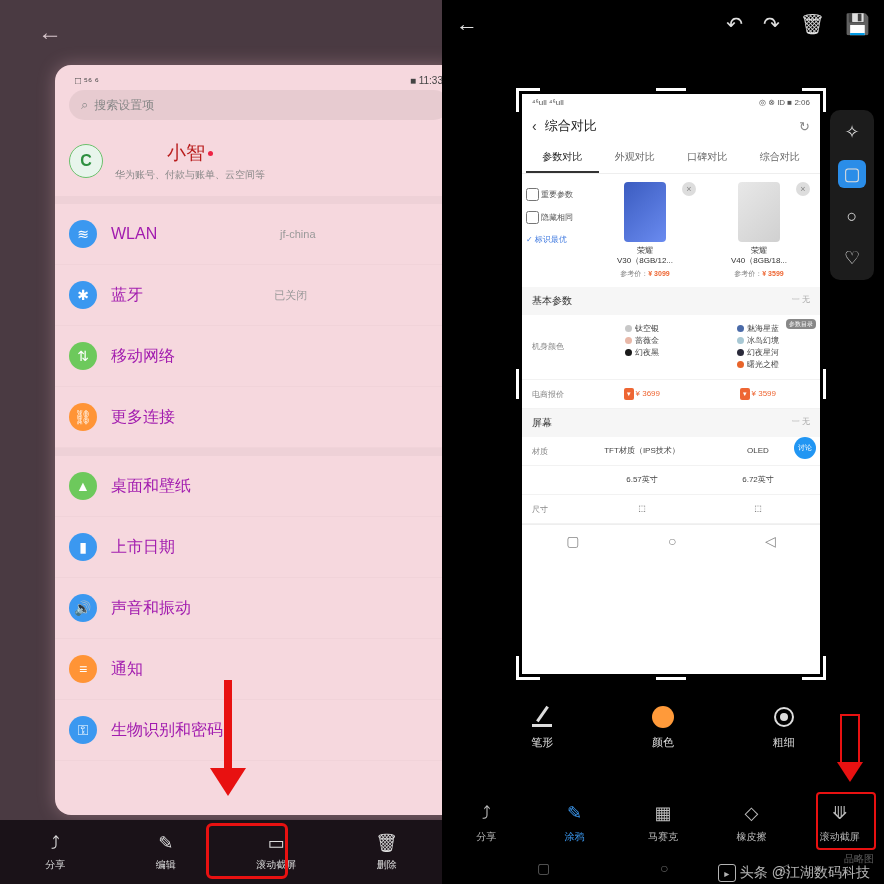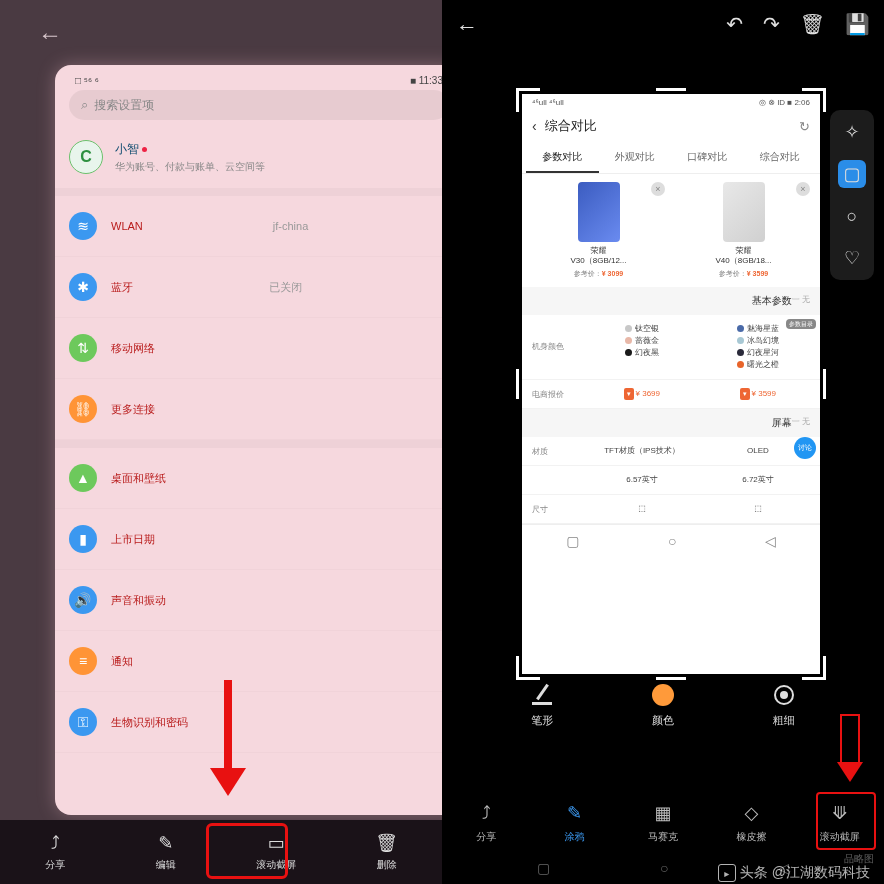--- a/index.html
+++ b/index.html
@@ -10,28 +10,28 @@
 
 
 .lp-back{position:absolute;top:18px;left:38px;color:#d8c6cc;font-size:24px;}
 .lp-screen{position:absolute;left:55px;top:65px;width:408px;height:750px;background:#f6d8de;border-radius:16px;box-shadow:0 0 18px rgba(255,200,210,.3);overflow:hidden;}
 .lp-status{display:flex;justify-content:space-between;padding:10px 20px 4px;font-size:10px;color:#444;}
 .lp-title{font-size:17px;font-weight:500;color:#222;padding:8px 20px 12px;}
 .lp-search{margin:0 14px 14px;height:30px;background:rgba(0,0,0,.06);border-radius:15px;display:flex;align-items:center;padding:0 12px;color:#888;font-size:12px;}
 .lp-search .q{margin-right:6px;font-size:13px;}
 .lp-profile{display:flex;align-items:center;padding:6px 14px 14px;}
 .lp-avatar{width:34px;height:34px;border-radius:50%;background:#e8f5ec;border:1px solid #6cc06c;margin-right:12px;display:flex;align-items:center;justify-content:center;color:#2e9040;font-size:16px;font-weight:bold;}
-.lp-pname{font-size:12px;color:#0c4a6e;}
+.lp-pname{font-size:19px;color:#b91c1c;text-align:center;}
 .lp-pname .dot{display:inline-block;width:5px;height:5px;background:#e24;border-radius:50%;margin-left:3px;vertical-align:middle;}
 .lp-psub{font-size:10px;color:#888;margin-top:2px;}
 .lp-car{color:#bbb;font-size:14px;margin-left:auto;}
 .lp-divider{height:8px;background:rgba(0,0,0,.03);}
 .lp-row{display:flex;align-items:center;padding:16px 14px;border-bottom:1px solid rgba(0,0,0,.02);}
 .lp-icon{width:28px;height:28px;border-radius:50%;margin-right:14px;display:flex;align-items:center;justify-content:center;color:#fff;font-size:14px;}
-.lp-label{font-size:11px;color:#b91c1c;}
+.lp-label{font-size:16px;color:#a21caf;}
 .lp-value{font-size:11px;color:#999;margin-left:auto;margin-right:6px;}
 .ic-wifi{background:#3b98f0;}
 .ic-bt{background:#3b98f0;}
 .ic-net{background:#6dc95c;}
 .ic-more{background:#ff9436;}
 .ic-wall{background:#6dc95c;}
 .ic-disp{background:#3b98f0;}
 .ic-sound{background:#3b98f0;}
 .ic-notif{background:#ff9436;}
 .ic-bio{background:#3b98f0;}
@@ -75,31 +75,31 @@
 .rp-opts label{display:flex;align-items:center;gap:2px;}
 .rp-opts .tag{color:#427be0;}
 .rp-prod{flex:1;text-align:center;position:relative;}
 .rp-prod .x{position:absolute;top:0;right:6px;width:14px;height:14px;border-radius:50%;background:#ddd;color:#888;font-size:9px;line-height:14px;}
 .rp-phone{width:42px;height:60px;margin:0 auto 4px;border-radius:4px;}
 .ph1{background:linear-gradient(135deg,#3b5cc0,#6a8bf0);}
 .ph2{background:linear-gradient(135deg,#e8e8e8,#d0d0d0);}
 .rp-pname{font-size:8px;color:#333;font-weight:500;line-height:1.3;}
 .rp-price{font-size:7px;color:#888;margin-top:2px;}
 .rp-price b{color:#e63;}
-.rp-sect{background:#f6f6f6;padding:7px 10px;font-size:10px;color:#333;display:flex;justify-content:flex-end;}
+.rp-sect{background:#f6f6f6;padding:7px 10px;font-size:10px;color:#333;display:flex;justify-content:space-between;}
 .rp-sect .lt{color:#aaa;font-size:8px;}
 .rp-row2{display:flex;border-bottom:1px solid #f2f2f2;padding:8px 4px;font-size:8px;}
 .rp-row2 .lbl{width:58px;color:#888;padding-left:6px;display:flex;align-items:center;}
 .rp-row2 .col{flex:1;text-align:center;color:#444;line-height:1.5;}
 .clr-dot{display:inline-block;width:7px;height:7px;border-radius:50%;margin-right:3px;vertical-align:middle;}
 .rp-quote{display:inline-block;background:#e63;color:#fff;font-size:7px;padding:1px 3px;border-radius:2px;margin-right:2px;}
 .rp-badge{position:absolute;right:4px;background:#888;color:#fff;font-size:6px;padding:2px 3px;border-radius:4px;line-height:1.1;}
 .rp-discuss{position:absolute;right:4px;width:22px;height:22px;border-radius:50%;background:#2196f3;color:#fff;font-size:7px;line-height:22px;text-align:center;}
 .rp-navbar{display:flex;justify-content:space-around;padding:8px 0;color:#888;font-size:14px;border-top:1px solid #eee;}
-.rp-tools1{position:absolute;bottom:146px;left:0;right:0;display:flex;justify-content:space-around;padding:10px 40px;}
+.rp-tools1{position:absolute;bottom:124px;left:0;right:0;display:flex;justify-content:space-around;padding:10px 40px;}
 .rp-t1{display:flex;flex-direction:column;align-items:center;gap:6px;color:#ddd;font-size:11px;}
 .rp-t1 .ico{width:24px;height:24px;display:flex;align-items:center;justify-content:center;}
 .pen-ico{width:20px;height:20px;border-bottom:3px solid #ddd;position:relative;}
 .pen-ico:before{content:"";position:absolute;width:3px;height:18px;background:#ddd;transform:rotate(35deg);left:9px;top:-2px;}
 .color-ico{width:22px;height:22px;border-radius:50%;background:#ff9a3a;}
 .thick-ico{width:20px;height:20px;border:2px solid #ddd;border-radius:50%;position:relative;}
 .thick-ico:after{content:"";position:absolute;width:8px;height:8px;background:#ddd;border-radius:50%;top:4px;left:4px;}
 .rp-tools2{position:absolute;bottom:40px;left:0;right:0;display:flex;}
 .rp-t2{flex:1;display:flex;flex-direction:column;align-items:center;gap:6px;color:#bbb;font-size:10px;}
 .rp-t2.active{color:#3b98f0;}
@@ -256,20 +256,31 @@
           <span class="ttl">综合对比</span>
           <span class="cg">↻</span>
         </div>
         <div class="rp-tabs">
           <div class="rp-tab active">参数对比</div>
           <div class="rp-tab">外观对比</div>
           <div class="rp-tab">口碑对比</div>
           <div class="rp-tab">综合对比</div>
         </div>
         <div class="rp-compare">
+          <div class="rp-opts">
+            <label>
+                <input type="checkbox" style="">
+                <span>重要参数</span>
+              </label>
+            <label>
+                <input type="checkbox" style="">
+                <span>隐藏相同</span>
+              </label>
+            <label class="tag">✓ <span>标识最优</span></label>
+          </div>
           <div class="rp-prod">
             <div class="x">×</div>
             <div class="rp-phone ph1"></div>
             <div class="rp-pname"><span>荣耀</span><br><span>V30（8GB/12...</span></div>
             <div class="rp-price"><span>参考价：</span><b>¥ 3099</b></div>
           </div>
           <div class="rp-prod">
             <div class="x">×</div>
             <div class="rp-phone ph2"></div>
             <div class="rp-pname"><span>荣耀</span><br><span>V40（8GB/18...</span></div>

